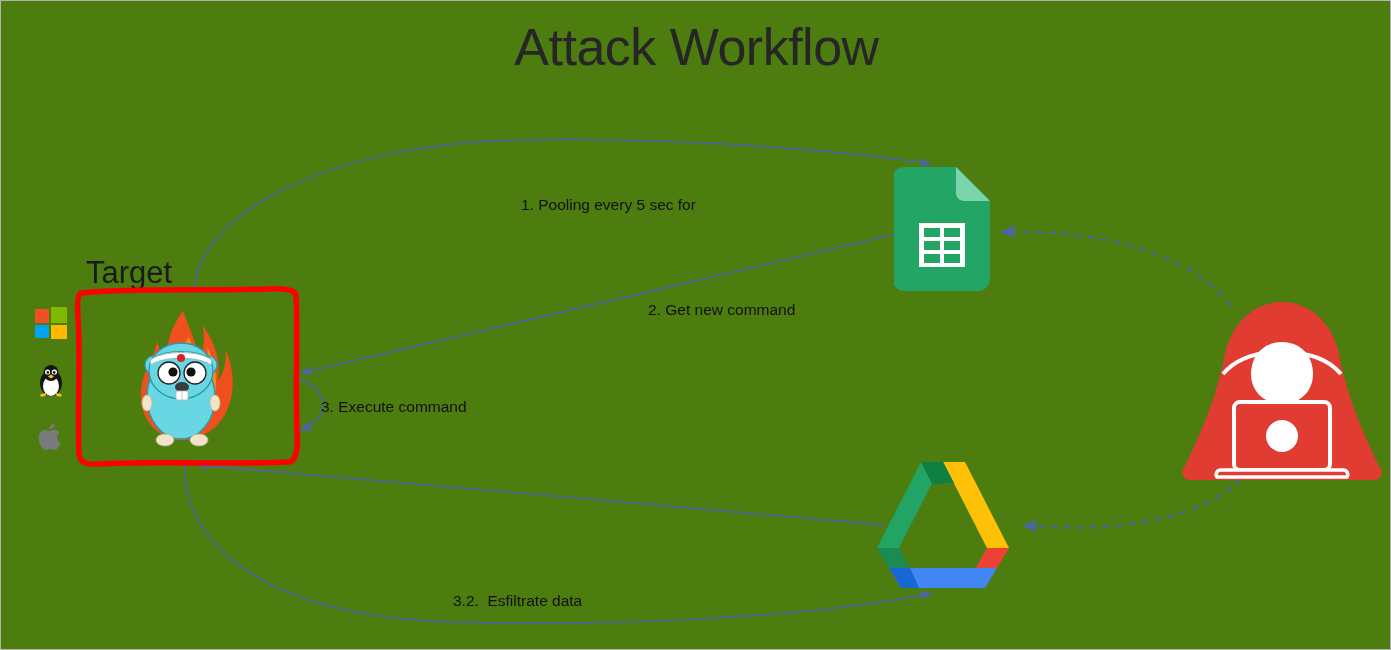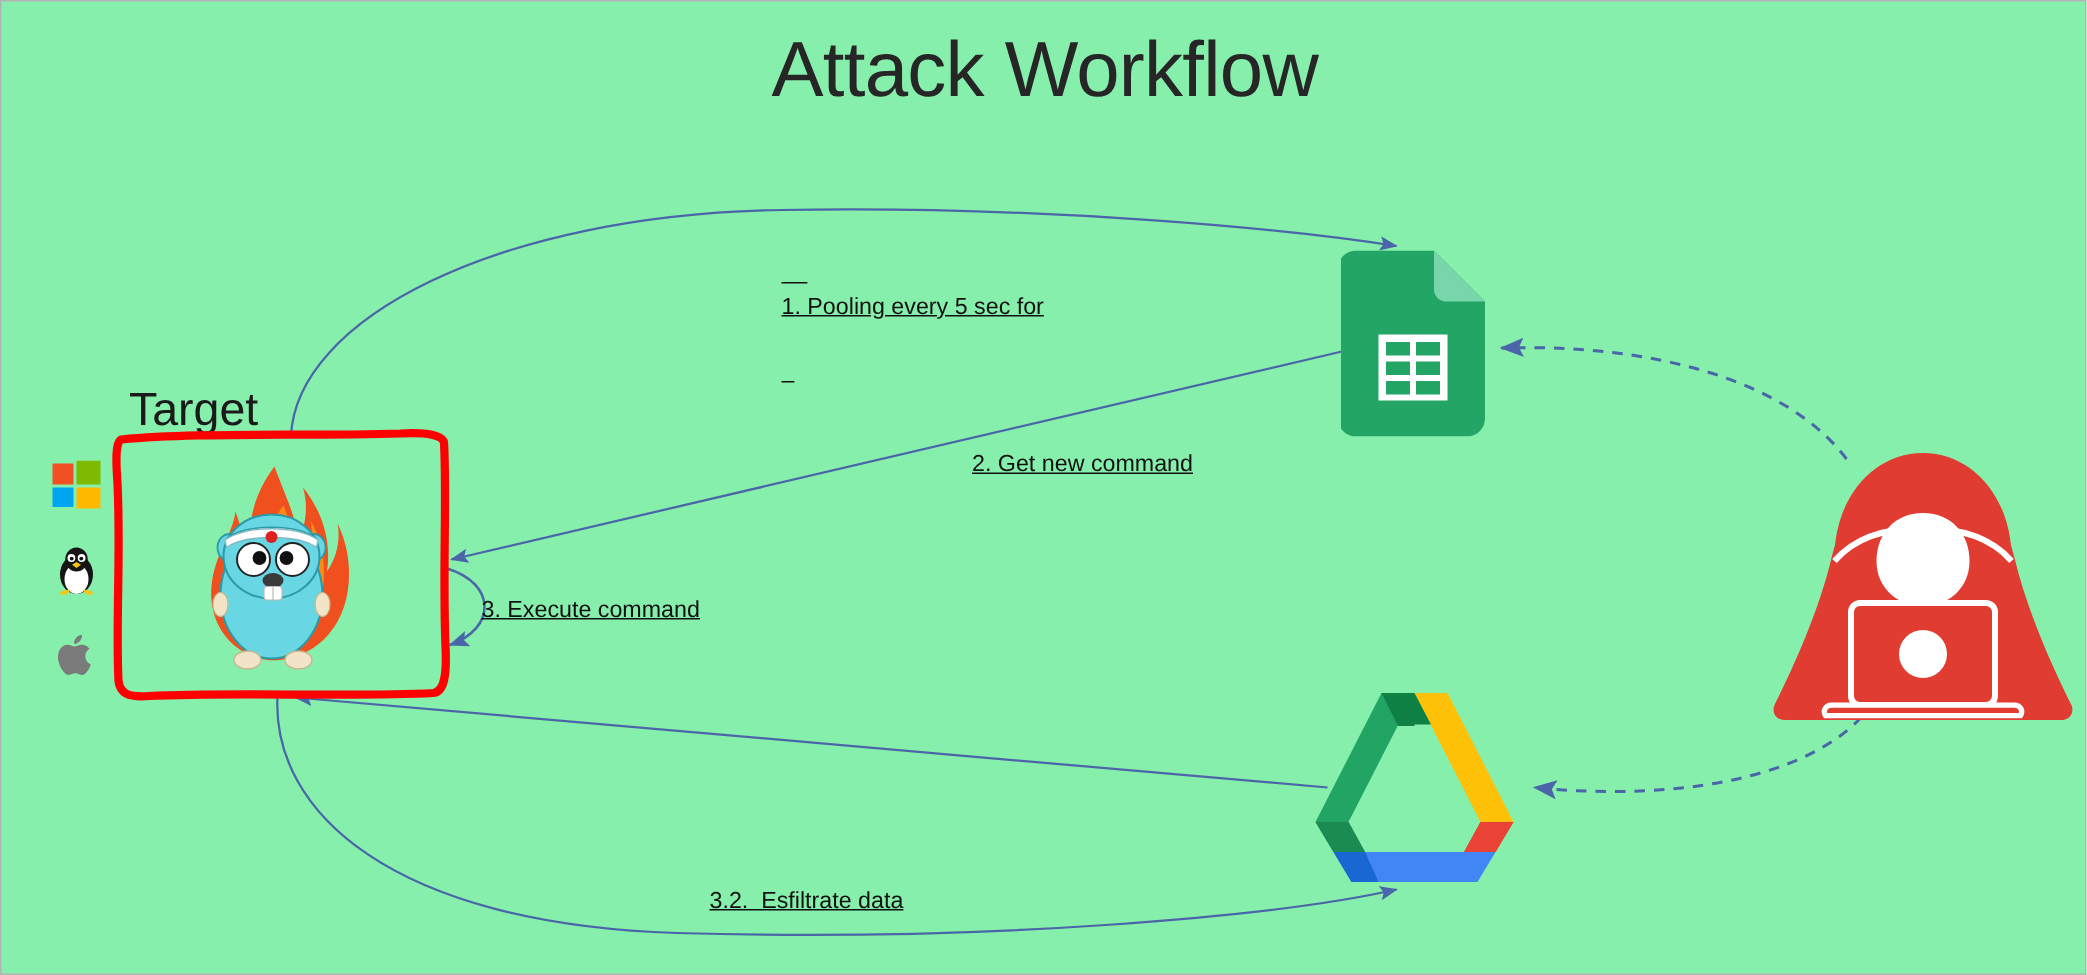--- a/index.html
+++ b/index.html
@@ -7,21 +7,21 @@
     padding: 0;
     background: #ffffff;
   }
   body {
     font-family: "Liberation Sans", sans-serif;
   }
   #canvas {
     position: relative;
     width: 1391px;
     height: 650px;
-    background: #86efac;
+    background: #4d7c0f;
     border: 1px solid #b4b4b4;
     box-sizing: border-box;
     overflow: hidden;
   }
   #diagram-svg {
     position: absolute;
     left: 0;
     top: 0;
     width: 1391px;
     height: 650px;
@@ -38,21 +38,20 @@
     color: #262626;
     font-family: "Liberation Sans", sans-serif;
   }
   .lbl {
     position: absolute;
     font-size: 15.5px;
     color: #111111;
     font-family: "Liberation Sans", sans-serif;
     line-height: 1.42;
     white-space: pre;
-    text-decoration: underline;
   }
   .target-label {
     position: absolute;
     left: 85px;
     top: 254px;
     font-size: 31px;
     color: #1a1a1a;
     font-family: "Liberation Sans", sans-serif;
   }
   .osicon {
@@ -97,21 +96,21 @@
 
   <div class="lbl" style="left:520px; top:149px;">
     <div>1. Pooling every 5 sec for</div>
   </div>
 
   <div class="lbl" style="left:647px; top:298px;">2. Get new command</div>
 
   <div class="lbl" style="left:320px; top:395px;">3. Execute command</div>
 
 
-  <div class="lbl" style="left:472px; top:589px;">3.2.  Esfiltrate data</div>
+  <div class="lbl" style="left:452px; top:589px;">3.2.  Esfiltrate data</div>
 
   <div class="target-label">Target</div>
 
   <svg class="node-icon" style="left:70px; top:280px; width:235px; height:192px;" viewBox="0 0 235 192" xmlns="http://www.w3.org/2000/svg">
     <path d="M10,12 C60,7 130,10 196,8 C214,7 224,9 225,14
              C227,50 224,100 226,150 C227,170 225,180 218,181
              C160,184 90,180 28,183 C14,184 9,181 8,173
              C6,132 10,80 7,36 C6,20 7,13 10,12 Z" fill="none" stroke="#FF0000" stroke-width="5.5" stroke-linejoin="round" stroke-linecap="round"></path>
   </svg>
 

